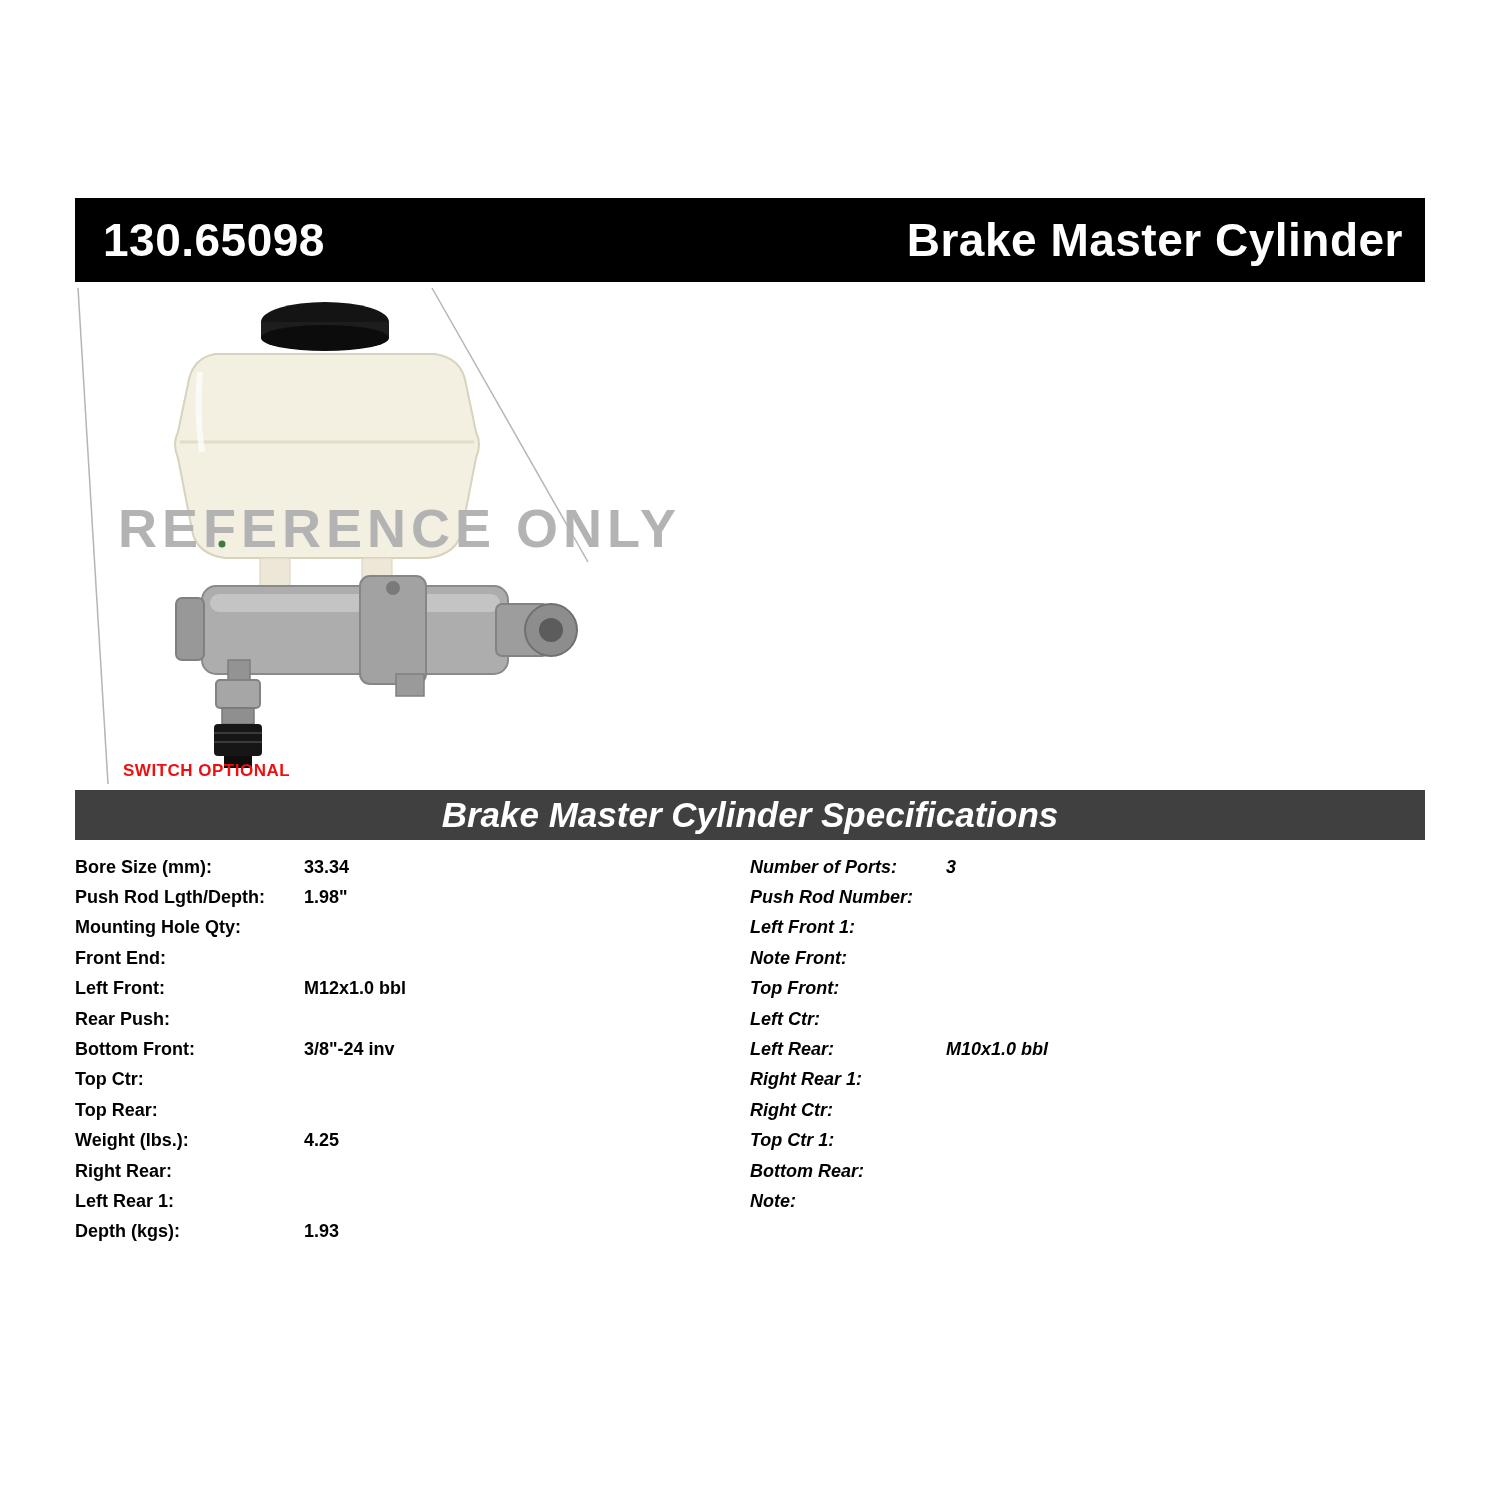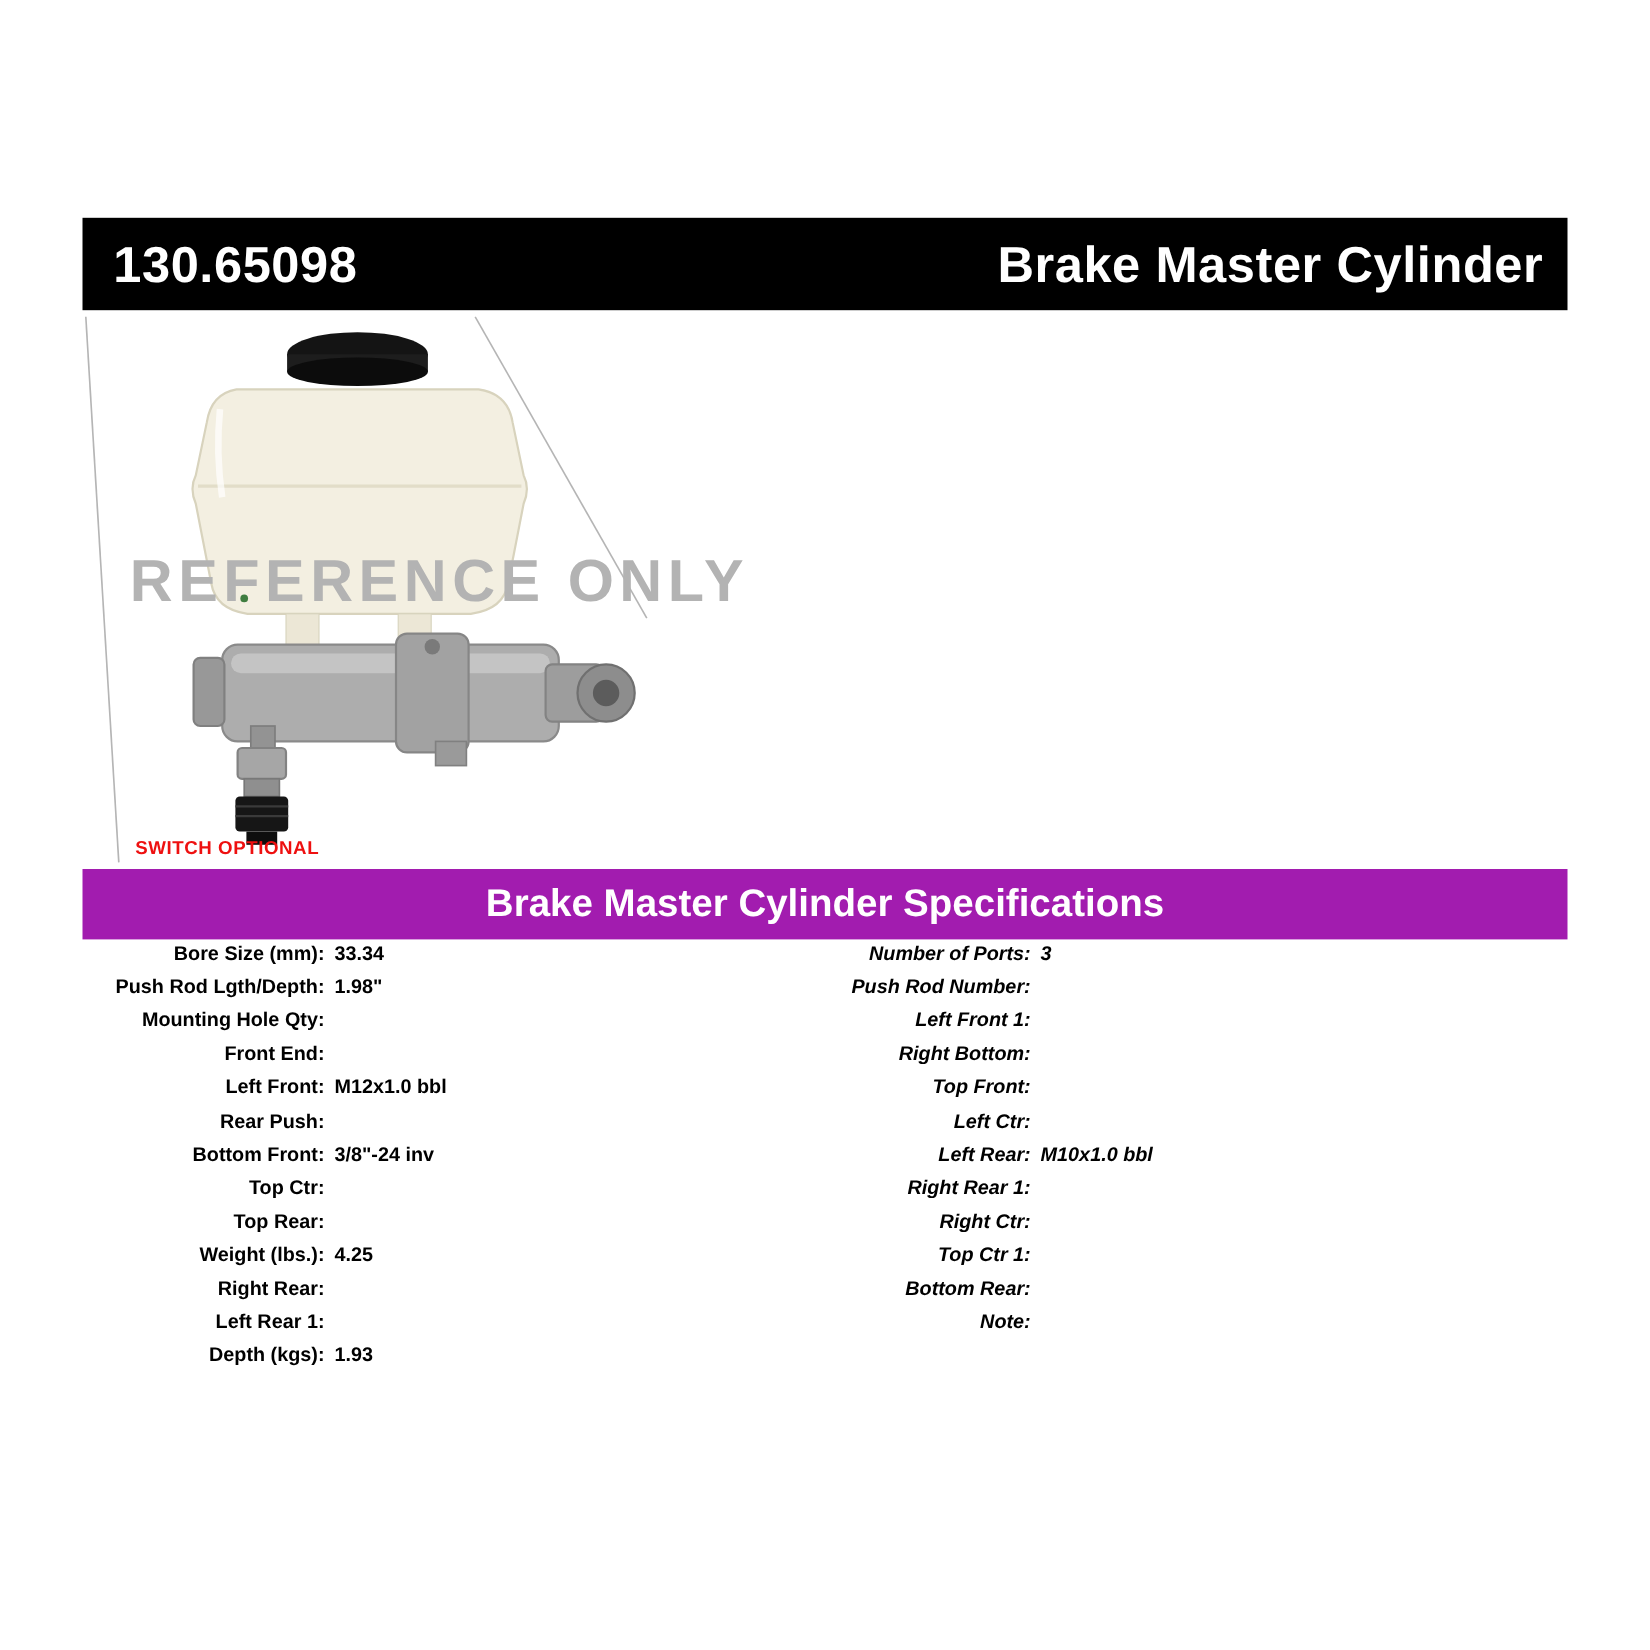--- a/index.html
+++ b/index.html
@@ -27,33 +27,33 @@
     position:absolute;left:118px;top:497px;width:470px;
     font-size:54px;font-weight:bold;color:#b3b3b3;letter-spacing:5px;
     white-space:nowrap;
   }
   .image-note{
     position:absolute;left:123px;top:761px;
     font-size:17px;font-weight:bold;color:#ee1010;letter-spacing:0.5px;
     white-space:nowrap;
   }
   .specs-bar{
-    position:absolute;left:75px;top:790px;width:1350px;height:64px;
-    background:#a21caf;color:#fff;
-    display:flex;justify-content:center;align-items:center;
+    position:absolute;left:75px;top:790px;width:1350px;height:50px;
+    background:#404040;color:#fff;
+    display:flex;justify-content:center;align-items:center;font-style:italic;
   }
   .specs-bar .specs-title{font-size:35px;font-weight:bold;white-space:nowrap;}
   .spec-col{position:absolute;top:852px;width:645px;}
   .col-left{left:75px;}
   .col-right{left:750px;font-style:italic;}
   .spec-row{display:flex;align-items:center;height:30.4px;}
   .spec-label,.spec-value{
     font-size:18px;font-weight:bold;color:#000;white-space:nowrap;
   }
-  .spec-label{text-align:right;margin-right:9px;}
+  .spec-label{margin-right:9px;}
   .col-left .spec-label{width:220px;}
   .col-right .spec-label{width:187px;}
 </style>
 </head>
 <body>
 
 <div class="page">
 
   <div class="header-bar">
     <span class="part-number">130.65098</span>
@@ -183,21 +183,21 @@
       </div>
       <div class="spec-row">
         <span class="spec-label">Push Rod Number:</span>
         <span class="spec-value"></span>
       </div>
       <div class="spec-row">
         <span class="spec-label">Left Front 1:</span>
         <span class="spec-value"></span>
       </div>
       <div class="spec-row">
-        <span class="spec-label">Right Bottom:</span>
+        <span class="spec-label">Note Front:</span>
         <span class="spec-value"></span>
       </div>
       <div class="spec-row">
         <span class="spec-label">Top Front:</span>
         <span class="spec-value"></span>
       </div>
       <div class="spec-row">
         <span class="spec-label">Left Ctr:</span>
         <span class="spec-value"></span>
       </div>

